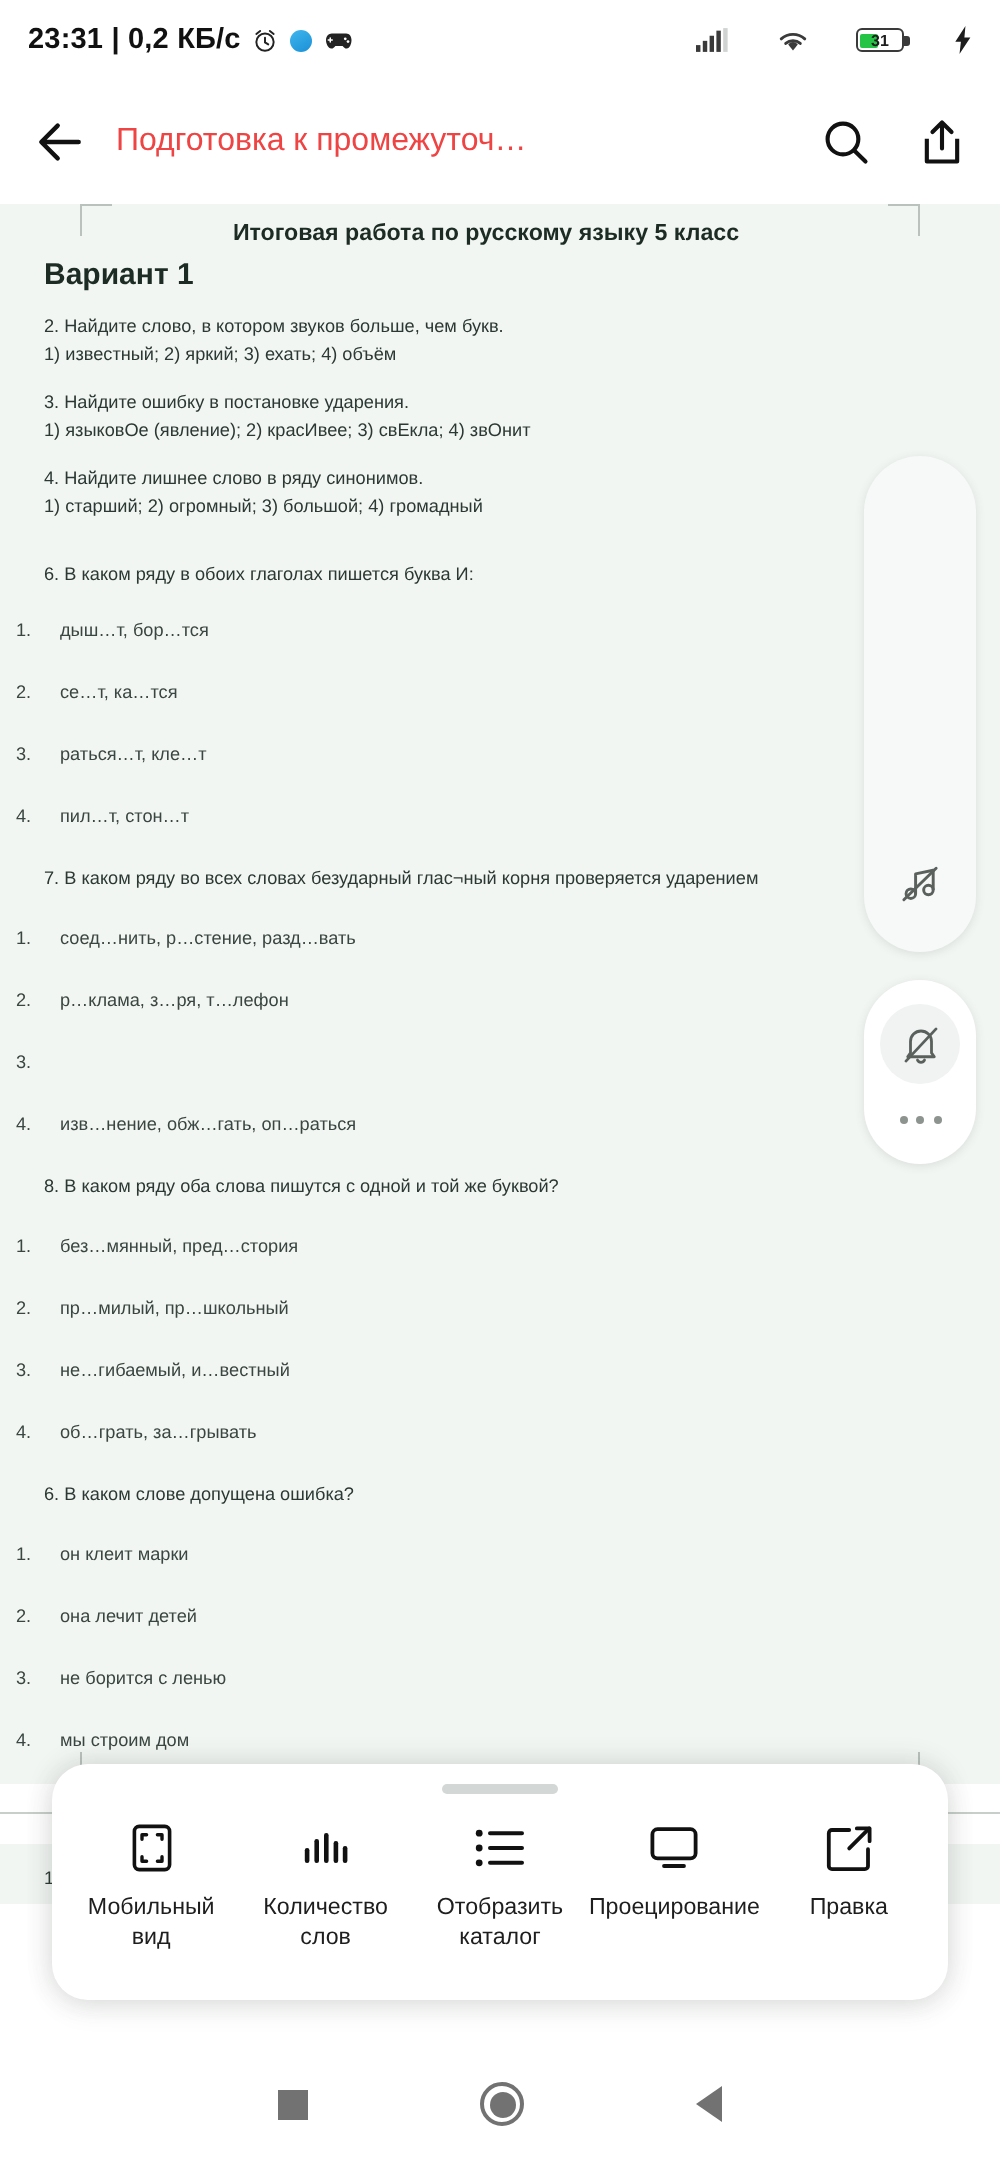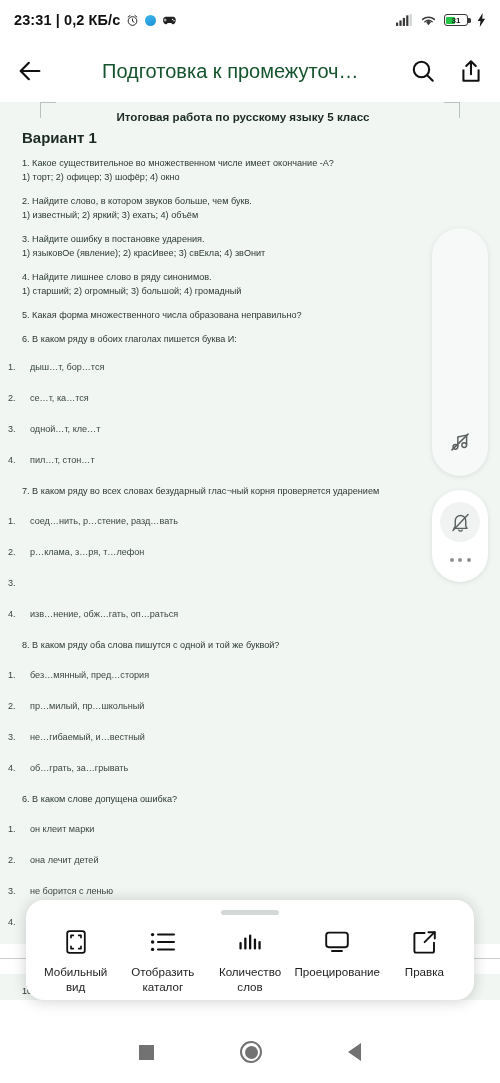--- a/index.html
+++ b/index.html
@@ -20,21 +20,21 @@
     height:40px;
     display:flex; align-items:center;
     padding:0 14px;
     background:#ffffff;
   }
   .sb-left { display:flex; align-items:center; gap:6px; flex:1; }
   .sb-time {
     font-size:14.5px; font-weight:bold; color:#111;
     letter-spacing:0.1px; white-space:nowrap;
   }
-  .sb-right { display:flex; align-items:center; gap:7px; }
+  .sb-right { display:flex; align-items:center; gap:23px; }
   .ico-alarm { width:13px; height:13px; display:block; }
   .ico-dot-blue {
     width:11px; height:11px; border-radius:50%;
     background:linear-gradient(150deg,#3fb7ee 0%,#1b8fd6 100%);
     display:block;
   }
   .ico-gamepad { width:15px; height:11px; display:block; }
   .ico-signal { width:17px; height:12px; display:block; }
   .ico-wifi   { width:17px; height:13px; display:block; }
   .batt {
@@ -60,22 +60,22 @@
   
   .appbar {
     height:62px;
     display:flex; align-items:center;
     padding:0 16px; gap:14px;
     background:#ffffff;
   }
   .appbar .back { width:28px; height:28px; flex:0 0 auto; cursor:pointer; }
   .appbar .title {
     flex:1 1 auto;
-    font-size:20px; color:#14532d;
-    white-space:nowrap; overflow:hidden; text-overflow:clip;margin-left:44px;
+    font-size:16px; color:#ef4444;
+    white-space:nowrap; overflow:hidden; text-overflow:clip;
   }
   .appbar .act { width:26px; height:26px; flex:0 0 auto; cursor:pointer; }
   .appbar .act.share { margin-left:8px; }
 
   
   .docwrap {
     position:absolute; left:0; top:102px;
     width:500px; height:898px;
     background:#ffffff;
     overflow:hidden;
@@ -170,21 +170,21 @@
     cursor:pointer;
   }
   .fab-dots i { width:4px; height:4px; border-radius:50%; background:#8d9490; display:block; }
 
   
   .sheet {
     position:absolute; left:26px; right:26px; bottom:83px;
     background:#ffffff;
     border-radius:18px;
     box-shadow:0 -1px 14px rgba(55,65,60,.14), 0 4px 14px rgba(55,65,60,.10);
-    padding:10px 0 6px 0;
+    padding:10px 0 24px 0;
     z-index:30;
   }
   .grabber {
     width:58px; height:5px; border-radius:3px;
     background:#d3d7d5; margin:0 auto 14px auto;
     cursor:pointer;
   }
   .sheet-row {
     display:flex; align-items:flex-start; justify-content:space-around;
     padding:0 6px;
@@ -282,54 +282,49 @@
   <div class="docwrap">
 
     <div class="page">
       <span class="cmark tl"></span>
       <span class="cmark tr"></span>
 
       <div class="doc-title">Итоговая работа по русскому языку 5 класс</div>
       <div class="variant">Вариант 1</div>
 
       <div class="qblock">
-        <div class="qline head">1. Какое существительное во множественном числе имеет окончание -А?</div>
-        <div class="qline">1) торт; 2) офицер; 3) шофёр; 4) окно</div>
-      </div>
-      <div class="qblock">
         <div class="qline head">2. Найдите слово, в котором звуков больше, чем букв.</div>
         <div class="qline">1) известный;  2) яркий;  3) ехать;  4) объём</div>
       </div>
       <div class="qblock">
         <div class="qline head">3. Найдите ошибку в постановке ударения.</div>
         <div class="qline">1)  языковОе (явление);  2) красИвее;   3) свЕкла;     4) звОнит</div>
       </div>
       <div class="qblock">
         <div class="qline head">4. Найдите лишнее слово в ряду синонимов.</div>
         <div class="qline">1) старший;  2) огромный;  3) большой;  4)  громадный</div>
       </div>
       <div class="qblock">
-        <div class="qline head">5. Какая форма множественного числа образована неправильно?</div>
       </div>
 
       <div class="qblock">
         <div class="qline head">6. В каком ряду в обоих глаголах пишется буква И:</div>
       </div>
       <div class="numlist">
         <div class="numrow">
           <span class="n">1.</span>
           <span>дыш…т, бор…тся</span>
         </div>
         <div class="numrow">
           <span class="n">2.</span>
           <span>се…т, ка…тся</span>
         </div>
         <div class="numrow">
           <span class="n">3.</span>
-          <span>одной…т, кле…т</span>
+          <span>раться…т, кле…т</span>
         </div>
         <div class="numrow">
           <span class="n">4.</span>
           <span>пил…т, стон…т</span>
         </div>
       </div>
 
       <div class="sub-q">7. В каком ряду во всех словах безударный глас¬ный корня проверяется ударением</div>
       <div class="numlist">
         <div class="numrow">
@@ -441,49 +436,49 @@
     <div class="sheet-row">
 
       <div class="sheet-item">
         <span class="gi">
           <svg width="24" height="26" viewBox="0 0 24 26">
             <rect x="3.2" y="2.2" width="17.6" height="21.6" rx="2.4" fill="none" stroke="#111" stroke-width="1.8"></rect>
             <path d="M7 6.4V8.6M7 6.4h2.3M17 6.4v2.2M17 6.4h-2.3M7 19.6v-2.2M7 19.6h2.3M17 19.6v-2.2M17 19.6h-2.3" stroke="#111" stroke-width="1.7" stroke-linecap="round"></path>
           </svg>
         </span>
         <span class="lbl">Мобильный вид</span>
-      </div>
-
-      <div class="sheet-item">
-        <span class="gi">
-          <svg width="26" height="22" viewBox="0 0 26 22">
-            <circle cx="2.6" cy="3.6" r="1.7" fill="#111"></circle>
-            <circle cx="2.6" cy="11" r="1.7" fill="#111"></circle>
-            <circle cx="2.6" cy="18.4" r="1.7" fill="#111"></circle>
-            <path d="M8 3.6h16M8 11h16M8 18.4h16" stroke="#111" stroke-width="2" stroke-linecap="round"></path>
-          </svg>
-        </span>
-        <span class="lbl">Отобразить каталог</span>
       </div>
 
       <div class="sheet-item">
         <span class="gi">
           <svg width="26" height="26" viewBox="0 0 26 26">
             <rect x="2.4" y="13" width="2.3" height="7.5" rx="1.1" fill="#111"></rect>
             <rect x="7.2" y="8.5" width="2.3" height="12" rx="1.1" fill="#111"></rect>
             <rect x="12" y="5.5" width="2.3" height="15" rx="1.1" fill="#111"></rect>
             <rect x="16.8" y="9.5" width="2.3" height="11" rx="1.1" fill="#111"></rect>
             <rect x="21.4" y="12" width="2.3" height="8.5" rx="1.1" fill="#111"></rect>
           </svg>
         </span>
         <span class="lbl">Количество слов</span>
       </div>
 
       <div class="sheet-item">
         <span class="gi">
+          <svg width="26" height="22" viewBox="0 0 26 22">
+            <circle cx="2.6" cy="3.6" r="1.7" fill="#111"></circle>
+            <circle cx="2.6" cy="11" r="1.7" fill="#111"></circle>
+            <circle cx="2.6" cy="18.4" r="1.7" fill="#111"></circle>
+            <path d="M8 3.6h16M8 11h16M8 18.4h16" stroke="#111" stroke-width="2" stroke-linecap="round"></path>
+          </svg>
+        </span>
+        <span class="lbl">Отобразить каталог</span>
+      </div>
+
+      <div class="sheet-item">
+        <span class="gi">
           <svg width="26" height="24" viewBox="0 0 26 24">
             <rect x="2.2" y="2.6" width="21.6" height="14.6" rx="2.6" fill="none" stroke="#111" stroke-width="1.9"></rect>
             <path d="M8 21h10" stroke="#111" stroke-width="1.9" stroke-linecap="round"></path>
           </svg>
         </span>
         <span class="lbl">Проецирование</span>
       </div>
 
       <div class="sheet-item">
         <span class="gi">

